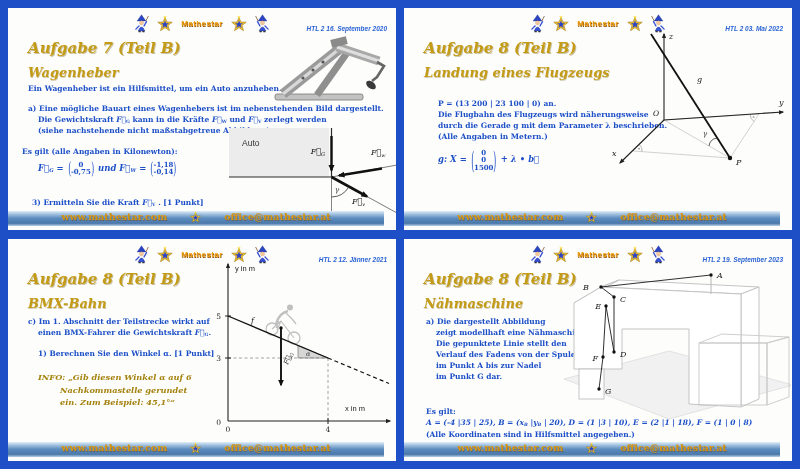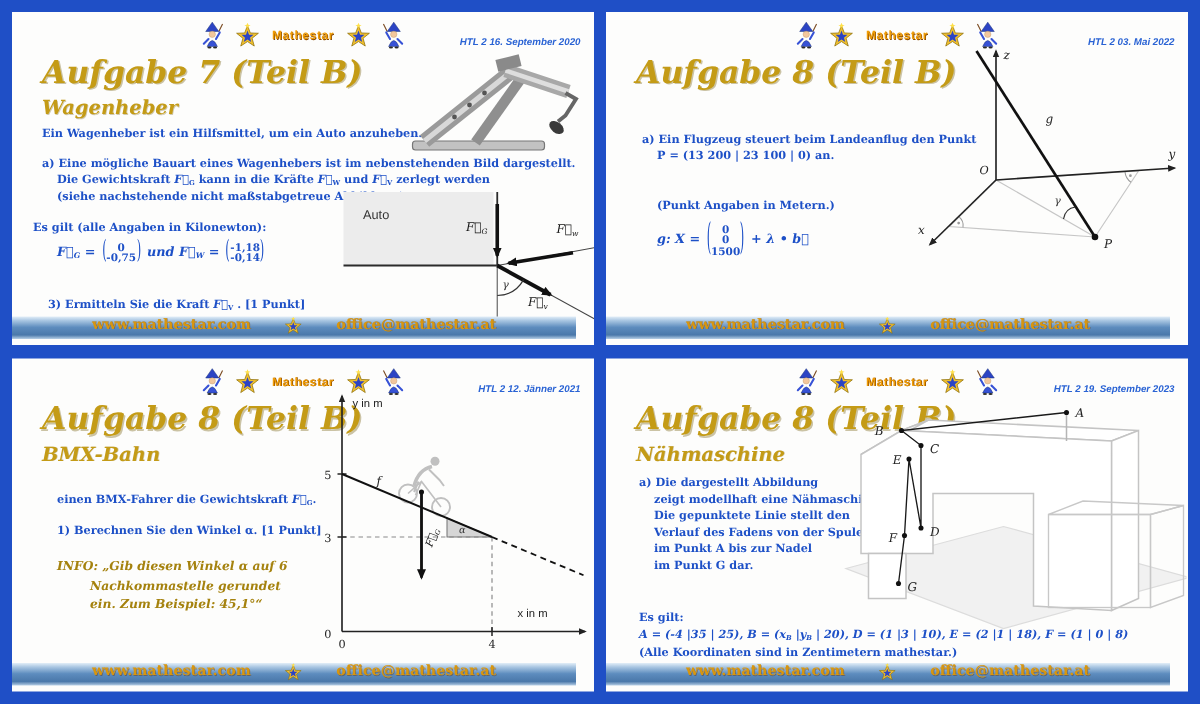--- a/index.html
+++ b/index.html
@@ -32,21 +32,21 @@
     font-weight:bold; font-size:8px; letter-spacing:0.4px;
     color:#ef9c06; text-shadow:0.5px 0.5px 0 #8a4a00;
   }
   .date {
     position:absolute; top:17px; right:9px;
     font-family:"Liberation Sans","DejaVu Sans",sans-serif;
     font-style:italic; font-weight:bold; font-size:6.5px; color:#2a63d4;
   }
   .title {
     position:absolute; left:20px; top:28px;
-    font-style:italic; font-weight:bold; font-size:21px; line-height:24px;
+    font-style:italic; font-weight:bold; font-size:15px; line-height:24px;
     color:#c49b16; text-shadow:1px 1px 0 rgba(110,85,0,0.35);
   }
   .subtitle {
     position:absolute; left:20px; top:57px;
     font-style:italic; font-weight:bold; font-size:13px;
     color:#c49b16; text-shadow:0.5px 0.5px 0 rgba(110,85,0,0.3);
   }
 
   
   .bodytext {
@@ -206,24 +206,26 @@
       <span class="brand">Mathestar</span>
       <svg class="logo-star">
           <use href="#sym-star"></use>
         </svg>
       <svg class="wiz flip">
           <use href="#sym-wizard"></use>
         </svg>
     </div>
     <div class="date">HTL 2 03. Mai 2022</div>
     <h1 class="title">Aufgabe 8 (Teil B)</h1>
-
-    <div class="bodytext" style="left:24px;top:80px">a) Ein Flugzeug steuert beim Landeanflug den Punkt</div>
+    <h2 class="subtitle">Landung eines Flugzeugs</h2>
+
     <div class="bodytext" style="left:34px;top:91px">P = (13 200 | 23 100 | 0) an.</div>
-    <div class="bodytext" style="left:34px;top:124px">(Punkt Angaben in Metern.)</div>
+    <div class="b odytext bodytext" style="left:34px;top:102px">Die Flugbahn des Flugzeugs wird näherungsweise</div>
+    <div class="bodytext" style="left:34px;top:113px">durch die Gerade g mit dem Parameter λ beschrieben.</div>
+    <div class="bodytext" style="left:34px;top:124px">(Alle Angaben in Metern.)</div>
     <div class="bodytext mathline" style="left:34px;top:141px"><span class="itok">g</span>: <span class="itok">X</span> = <span class="cv">
           <span class="paren r3">(</span>
           <span class="cvcol">
             <span>0</span>
             <span>0</span>
             <span>1500</span>
           </span>
           <span class="paren r3">)</span>
         </span> + <span class="itok">λ</span> • <span class="vtok">b⃗</span></div>
 
@@ -271,20 +273,21 @@
           <use href="#sym-star"></use>
         </svg>
       <svg class="wiz flip">
           <use href="#sym-wizard"></use>
         </svg>
     </div>
     <div class="date">HTL 2 12. Jänner 2021</div>
     <h1 class="title">Aufgabe 8 (Teil B)</h1>
     <h2 class="subtitle">BMX-Bahn</h2>
 
+    <div class="bodytext" style="left:20px;top:78px">c) Im 1. Abschnitt der Teilstrecke wirkt auf</div>
     <div class="bodytext" style="left:30px;top:89px">einen BMX-Fahrer die Gewichtskraft <span class="vtok">F⃗</span><sub>G</sub>.</div>
     <div class="bodytext" style="left:30px;top:110px">1) Berechnen Sie den Winkel α. [1 Punkt]</div>
     <div class="infotext" style="left:30px;top:133px">INFO: „Gib diesen Winkel α auf 6</div>
     <div class="infotext" style="left:52px;top:146px">Nachkommastelle gerundet</div>
     <div class="infotext" style="left:52px;top:158px">ein. Zum Beispiel: 45,1°“</div>
 
     <svg class="fig" style="left:185px;top:12px" width="206" height="192" viewBox="0 0 206 192">
       <g stroke="#c0c0c0" fill="none">
         <circle cx="79" cy="78" r="6" stroke-width="1.3"></circle>
         <circle cx="101" cy="87" r="6" stroke-width="1.3"></circle>
@@ -348,21 +351,21 @@
     <h2 class="subtitle">Nähmaschine</h2>
 
     <div class="bodytext" style="left:22px;top:78px">a) Die dargestellt Abbildung</div>
     <div class="bodytext" style="left:32px;top:89px">zeigt modellhaft eine Nähmaschine.</div>
     <div class="bodytext" style="left:32px;top:100px">Die gepunktete Linie stellt den</div>
     <div class="bodytext" style="left:32px;top:111px">Verlauf des Fadens von der Spule</div>
     <div class="bodytext" style="left:32px;top:122px">im Punkt A bis zur Nadel</div>
     <div class="bodytext" style="left:32px;top:133px">im Punkt G dar.</div>
     <div class="bodytext" style="left:22px;top:168px">Es gilt:</div>
     <div class="bodytext mathline" style="left:22px;top:179px;font-size:7.5px"><span class="itok">A</span> = (-4 |35 | 25), <span class="itok">B</span> = (<span class="itok">x</span><sub>B</sub> |<span class="itok">y</span><sub>B</sub> | 20), <span class="itok">D</span> = (1 |3 | 10), <span class="itok">E</span> = (2 |1 | 18), <span class="itok">F</span> = (1 | 0 | 8)</div>
-    <div class="bodytext" style="left:22px;top:191px">(Alle Koordinaten sind in Zentimetern mathestar.)</div>
+    <div class="bodytext" style="left:22px;top:191px">(Alle Koordinaten sind in Hilfsmittel angegeben.)</div>
 
     <svg class="fig" style="left:105px;top:8px" width="282" height="175" viewBox="0 0 282 175">
       <polygon points="55,132 160,104 284,138 160,172" fill="#f1f1f1" stroke="#dcdcdc" stroke-width="0.8"></polygon>
       <g stroke="#c4c4c4" stroke-width="1" fill="#ffffff">
         <polygon points="92,40 110,33 250,40 232,47"></polygon>
         <polygon points="232,47 250,40 250,152 232,160"></polygon>
         <polygon points="65,56 83,48 110,33 92,40"></polygon>
         <path d="M65,56 L92,40 L232,47 L232,160 L180,157 L180,82 L113,82 L113,122 L65,122 Z"></path>
         <rect x="70" y="122" width="25" height="30"></rect>
       </g>

